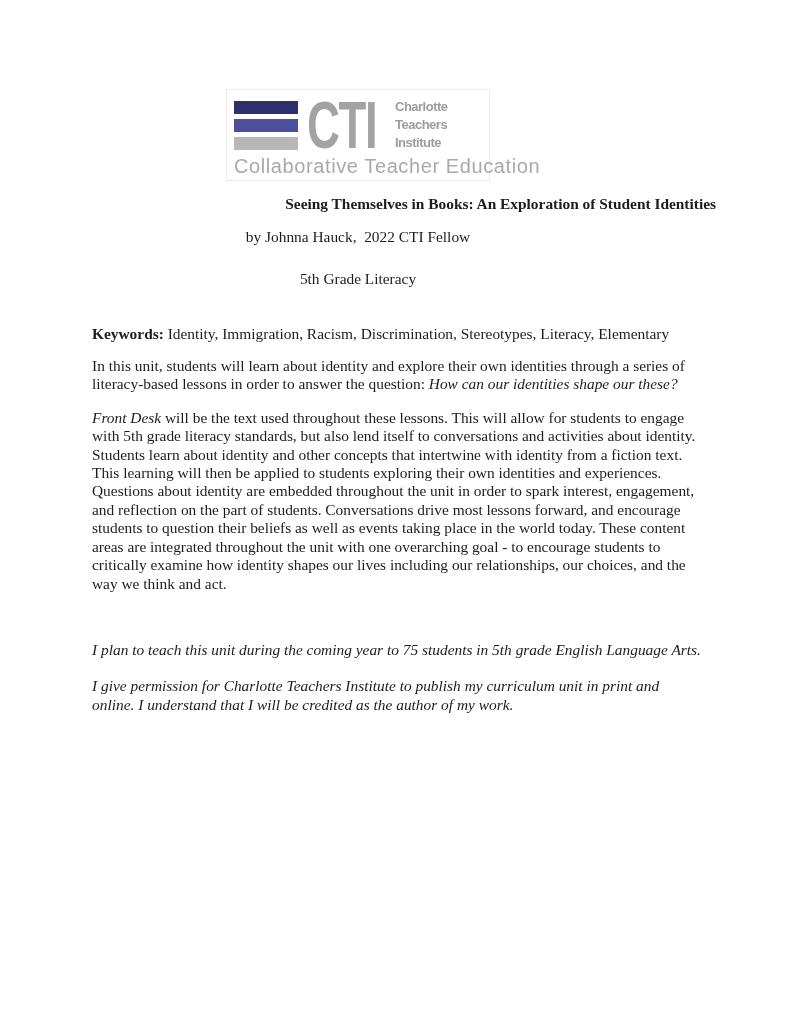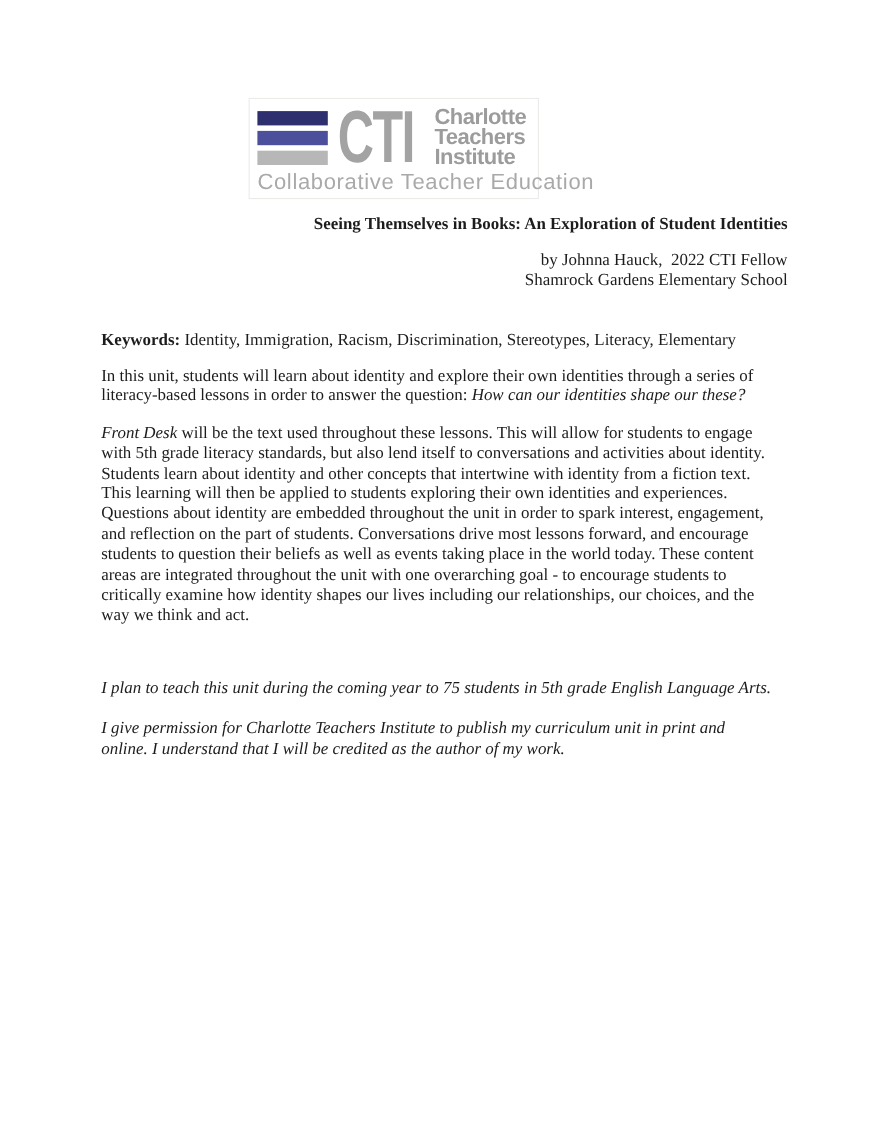--- a/index.html
+++ b/index.html
@@ -47,42 +47,42 @@
     line-height: 52px;
     color: #a3a3a3;
     letter-spacing: -2px;
     transform: scale(0.68, 1);
     transform-origin: left center;
     width: 92px;
     flex: 0 0 92px;
   }
   .org-name {
     font-weight: bold;
-    font-size: 20px;
+    font-size: 13px;
     line-height: 18px;
     color: #9c9c9c;
     letter-spacing: -0.5px;
     margin-left: -4px;
   }
   .tagline {
     margin-top: 5px;
     font-size: 20px;
     color: #a9a9a9;
     letter-spacing: 0.6px;
     white-space: nowrap;
   }
 
   
   .title {
     margin: 14px 0 0 0;
     font-size: 15.4px;
     font-weight: bold;
     text-align: right;
   }
-  .center-block { text-align: right; }
+  .center-block { text-align: center; }
   .byline-block { margin-top: 14px; }
   .byline { white-space: pre-wrap; }
   .recommended-block { margin-top: 24px; }
 
   
   .content {
     width: 612px;
     margin-left: 92px;
   }
   .content p { margin: 0; }
@@ -119,24 +119,24 @@
         <div>Institute</div>
       </div>
     </div>
     <div class="tagline">Collaborative Teacher Education</div>
   </div>
 
   <h1 class="title">Seeing Themselves in Books: An Exploration of Student Identities</h1>
 
   <div class="center-block byline-block">
     <div class="byline">by Johnna Hauck,  2022 CTI Fellow</div>
-    <div>Shamrock Gardens Elementary School</div>
   </div>
 
   <div class="center-block recommended-block">
+    <div>5th Grade Literacy</div>
   </div>
 
   <div class="content">
 
     <p class="keywords"><b>Keywords:</b><span class="prewrap"> Identity, Immigration, Racism, Discrimination, Stereotypes, Literacy, Elementary</span></p>
 
 
 
     <p class="para1"><span>In this unit, students will learn about identity and explore their own identities through a series of literacy-based lessons in order to answer the question: </span><i>How can our identities shape our these?</i></p>
 

